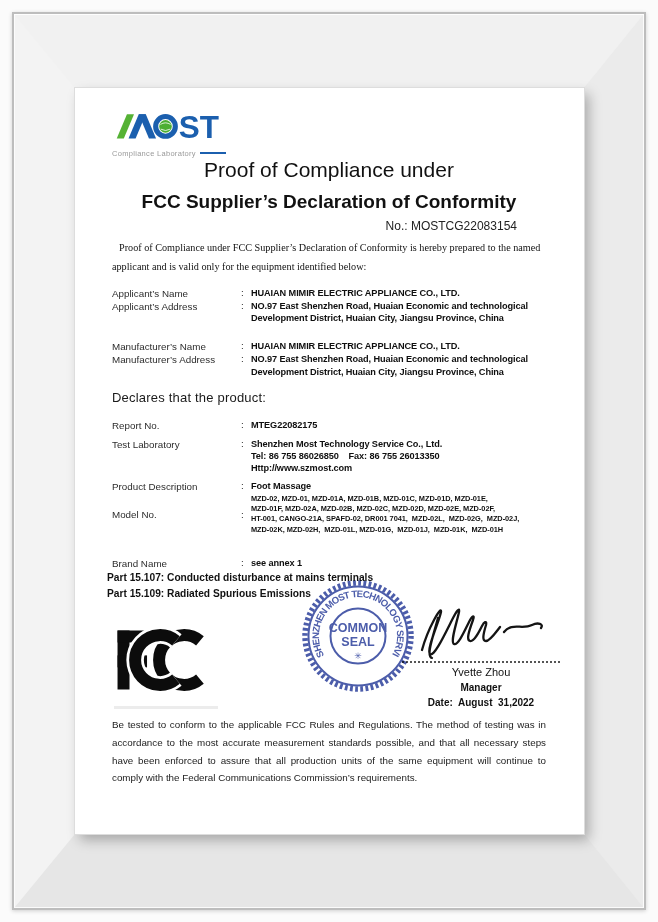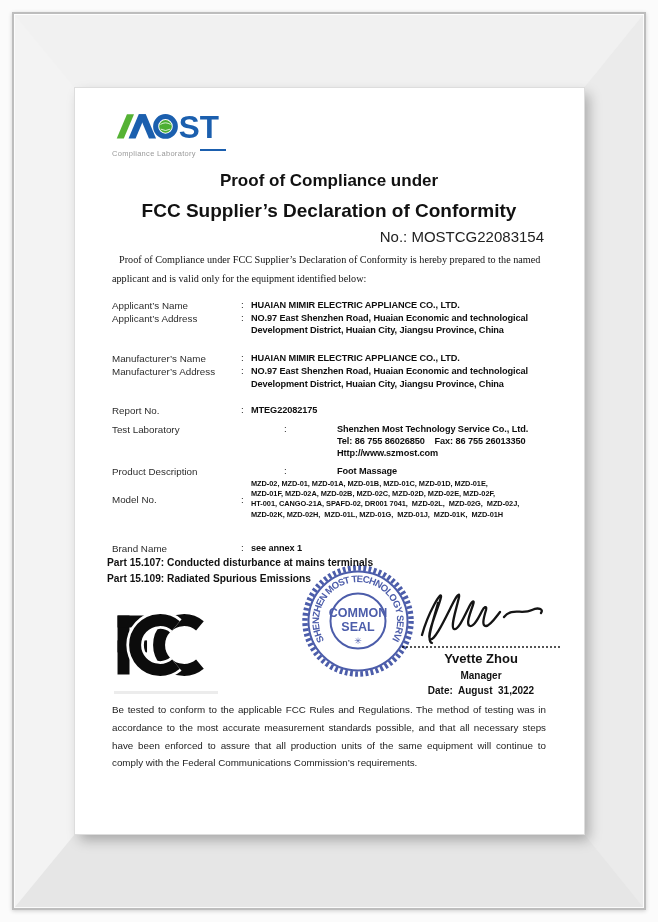--- a/index.html
+++ b/index.html
@@ -15,58 +15,58 @@
          border-color:#f1f1f1 #ebebeb #e6e6e6 #f3f3f3;
          background:transparent; }
 
   
   .paper { width:100%; height:100%; background:#ffffff; position:relative;
            box-shadow: 0 0 0 1px #dddddd, 5px 6px 12px rgba(0,0,0,.28);
            padding:20px 38px 0 37px; color:#1c1c1c; }
 
   
   .logo-block { width:120px; }
-  .logo-sub { display:flex; align-items:flex-start; margin-top:1px; }
+  .logo-sub { display:flex; align-items:center; margin-top:1px; }
   .logo-sub-text { font-size:7.5px; color:#9a9a9a; letter-spacing:.3px; white-space:nowrap; }
   .logo-bar { flex:0 0 26px; height:2px; background:#1b5fae; margin-left:4px; margin-bottom:1px; }
 
   
-  .title1 { text-align:center; font-weight:bold; font-size:17px; margin-top:13px; color:#111; }
+  .title1 { text-align:center; font-weight:normal; font-size:21px; color:#111; }
   .title2 { text-align:center; font-weight:bold; font-size:19px; margin-top:9px; color:#111; }
-  .cert-no { text-align:right; font-size:15px; margin-top:6px; margin-right:2px; color:#222; }
+  .cert-no { text-align:right; font-size:12px; margin-top:6px; margin-right:29px; color:#222; }
 
   .intro { font-family:"Liberation Serif", serif; font-size:10.2px; line-height:1.9;
            margin-top:5px; text-indent:7px; color:#111; }
 
   
   .row { display:grid; grid-template-columns:129px 10px 1fr; align-items:start; }
   .row.center { align-items:center; }
   .flabel { font-size:9.8px; color:#2d2d2d; line-height:1.35; }
   .fcolon { font-size:9.8px; color:#2d2d2d; }
   .fvalue { font-size:9.2px; font-weight:bold; color:#0f0f0f; line-height:1.32;
             white-space:pre-wrap; letter-spacing:-.1px; }
   .fvalue.small { font-size:7.4px; line-height:1.4; letter-spacing:-.05px; }
-  .gap6  { margin-top:6px;gap:43px; }  .gap10 { margin-top:10px; } .gap14 { margin-top:14px; }
+  .gap6  { margin-top:6px; }  .gap10 { margin-top:10px; } .gap14 { margin-top:14px; }
   .gap16 { margin-top:16px; } .gap22 { margin-top:22px; }
 
   .declares { font-size:13px; color:#1a1a1a; margin-top:12px; letter-spacing:.2px; }
 
   .conforms { font-size:10.2px; line-height:1.85; margin-top:34px; color:#1d1d1d; }
   .part-line { font-size:10.2px; font-weight:bold; line-height:1.55; margin-left:-14px; color:#111;padding-left:9px; }
 
   
   .sig-row { position:relative; height:100px; margin-top:8px; }
   .fcc-logo { position:absolute; left:0; top:10px; }
   .fcc-underline { position:absolute; left:2px; top:96px; width:104px; height:3px; background:#ececec; }
   .stamp { position:absolute; left:186px; top:-34px; width:120px; height:120px;
            mix-blend-mode:multiply; opacity:.92; z-index:5; }
   .sig-script { position:absolute; left:296px; top:-12px; width:152px; height:62px; z-index:4; }
   .sig-dotted { position:absolute; left:290px; top:51px; width:158px; border-top:2px dotted #555; }
   .sig-block { position:absolute; left:290px; top:56px; width:158px; text-align:center; }
-  .sig-name { font-size:13px; font-weight:bold; color:#111; }
+  .sig-name { font-size:11px; font-weight:normal; color:#111; }
   .sig-role { font-size:10px; font-weight:bold; margin-top:4px; color:#111; }
   .sig-date { font-size:10px; font-weight:bold; margin-top:4px; white-space:pre-wrap; color:#111; }
 
   .footer-par { font-size:9.8px; line-height:1.82; text-align:justify; margin-top:6px; color:#222; }
 </style>
 </head>
 <body>
 
 <div class="photo">
   <div class="frame-line"></div>
@@ -114,20 +114,21 @@
         <span class="fcolon">:</span>
         <span class="fvalue">HUAIAN MIMIR ELECTRIC APPLIANCE CO., LTD.</span>
       </div>
       <div class="row">
         <span class="flabel">Manufacturer’s Address</span>
         <span class="fcolon">:</span>
         <span class="fvalue">NO.97 East Shenzhen Road, Huaian Economic and technological
 Development District, Huaian City, Jiangsu Province, China</span>
       </div>
 
+      <div class="declares">Declares that the product:</div>
 
       <div class="row gap14">
         <span class="flabel">Report No.</span>
         <span class="fcolon">:</span>
         <span class="fvalue">MTEG22082175</span>
       </div>
       <div class="row gap6">
         <span class="flabel">Test Laboratory</span>
         <span class="fcolon">:</span>
         <span class="fvalue">Shenzhen Most Technology Service Co., Ltd.

